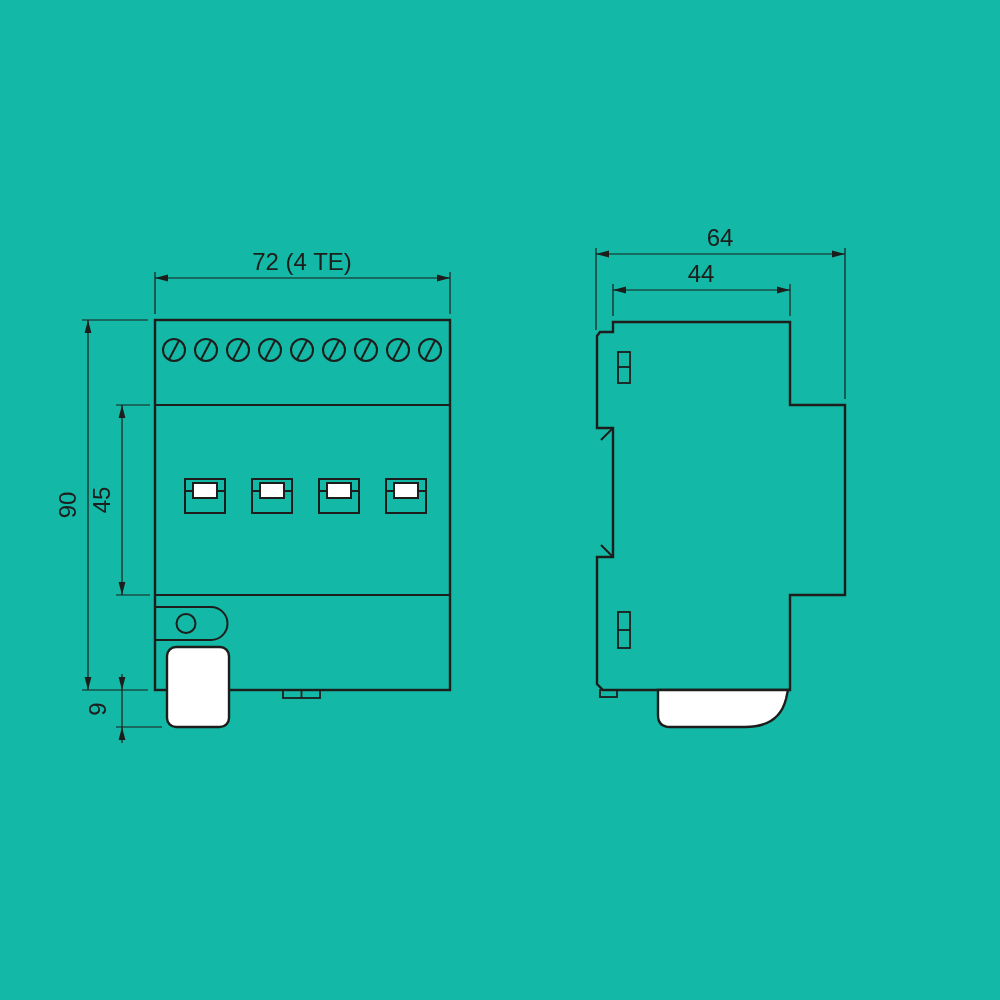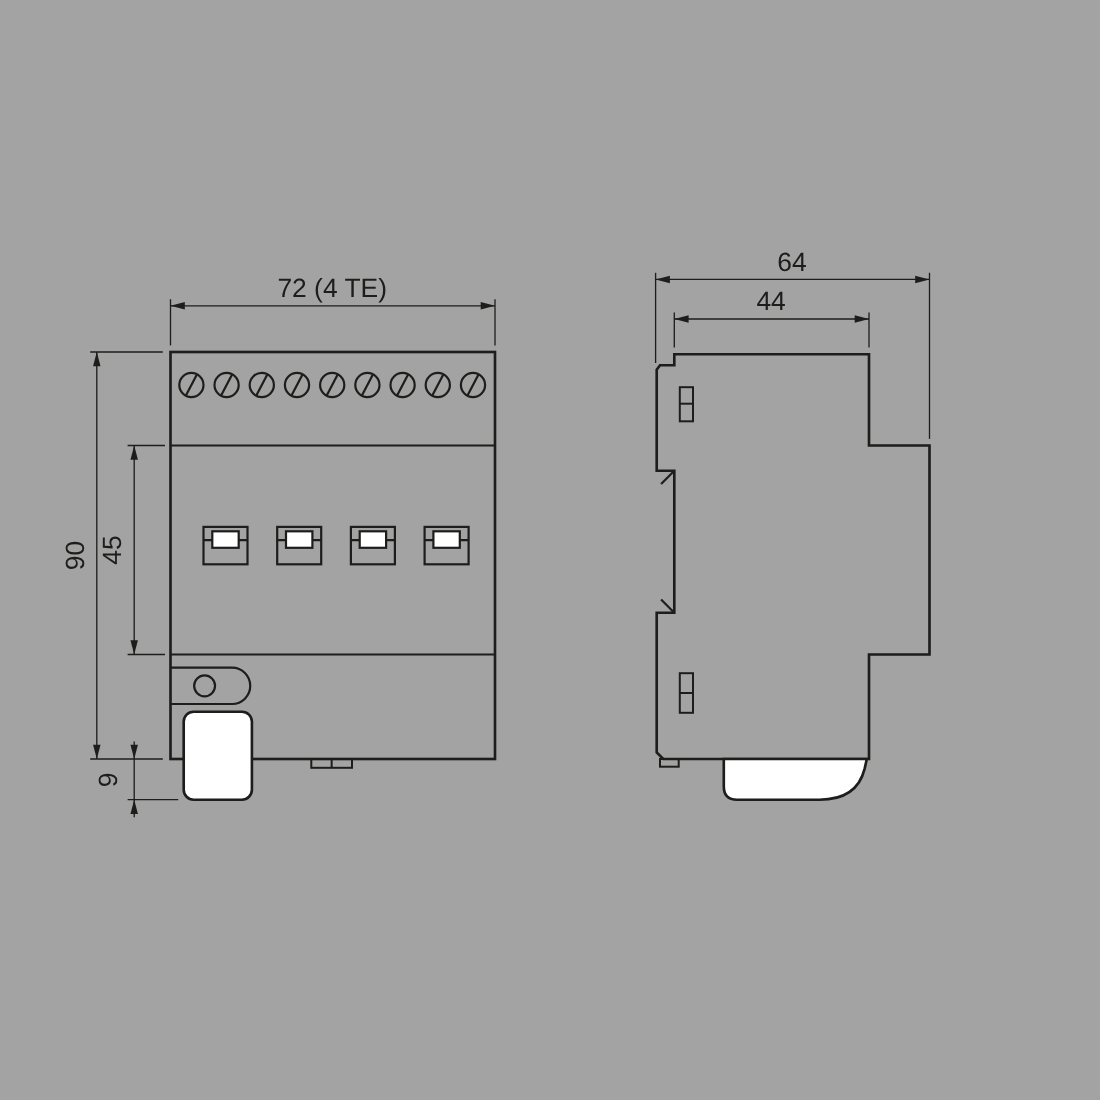--- a/index.html
+++ b/index.html
@@ -7,21 +7,21 @@
     padding: 0;
     background: #ffffff;
     width: 1000px;
     height: 1000px;
     font-family: "Liberation Sans", sans-serif;
   }
   #canvas {
     width: 1000px;
     height: 1000px;
     position: relative;
-    background: #a3a3a3;
+    background: #14b8a6;
   }
   svg { display: block; }
 
   
   .outline   { fill: none; stroke: #1d1d1b; stroke-width: 2.4; stroke-linejoin: miter; stroke-linecap: butt; }
   .outline-f { fill: #ffffff; stroke: #1d1d1b; stroke-width: 2.4; stroke-linejoin: miter; }
   .detail    { fill: none; stroke: #1d1d1b; stroke-width: 2; }
   .detail-f  { fill: #ffffff; stroke: #1d1d1b; stroke-width: 2; }
   .thin      { fill: none; stroke: #1d1d1b; stroke-width: 1.8; }
   .dim       { fill: none; stroke: #1d1d1b; stroke-width: 1.2; }

